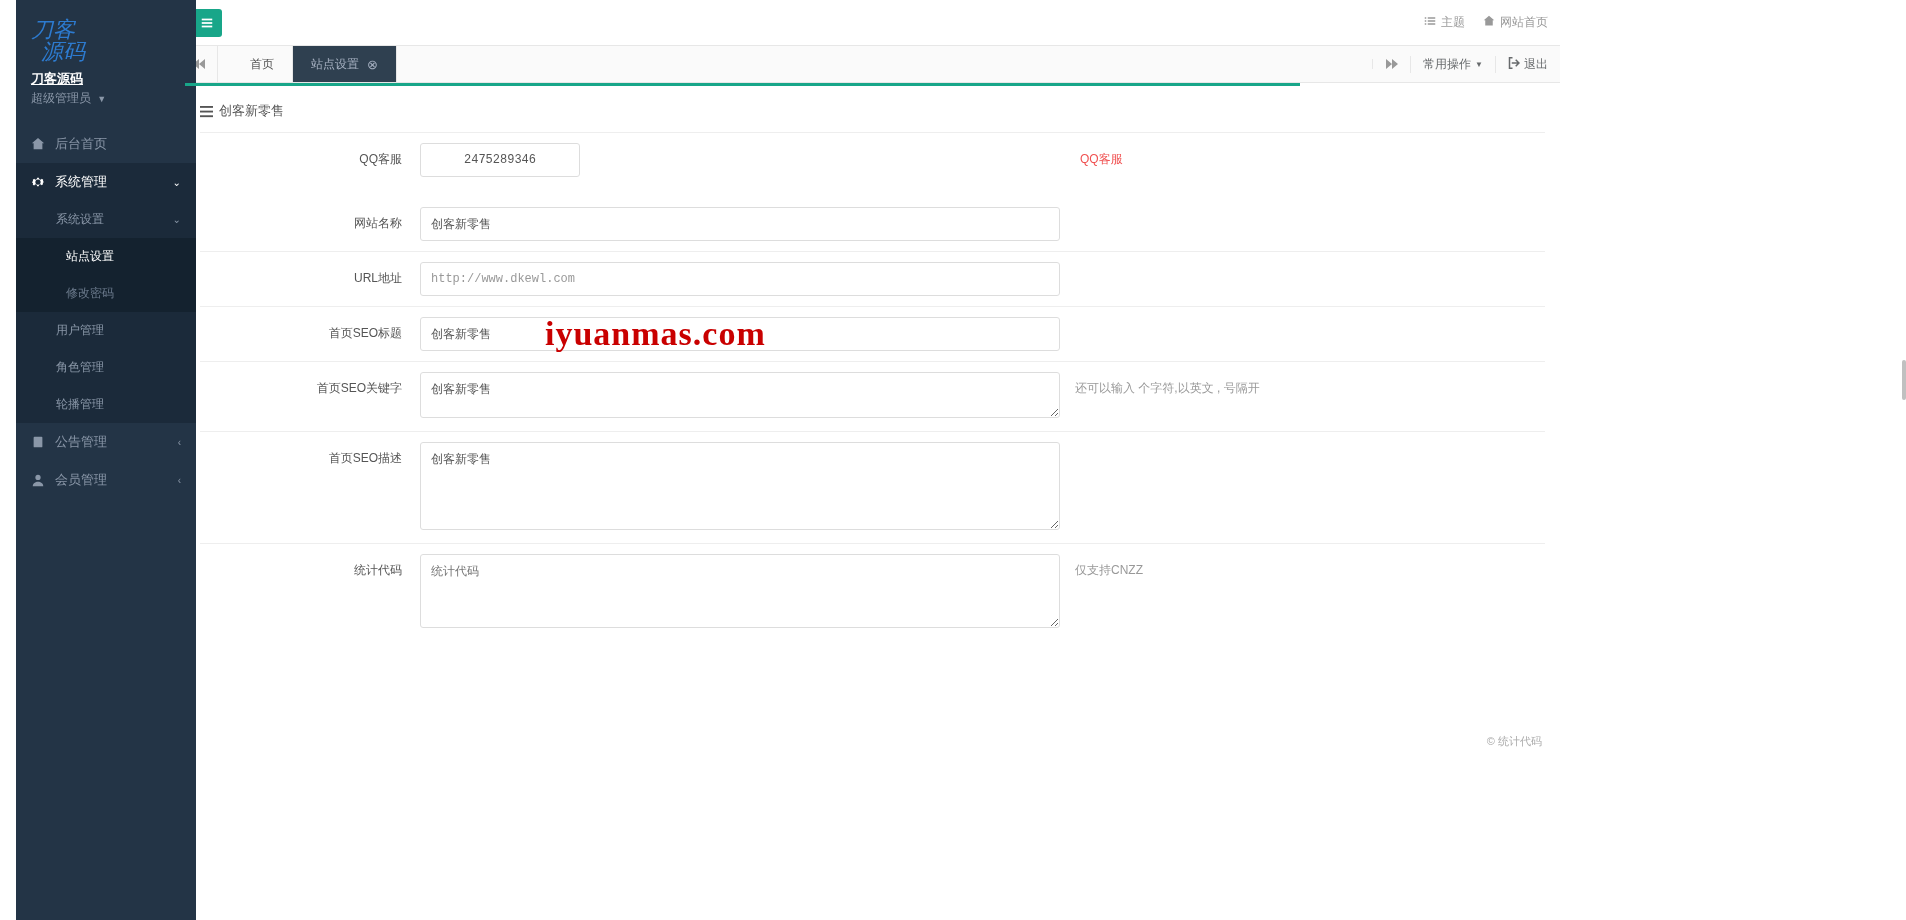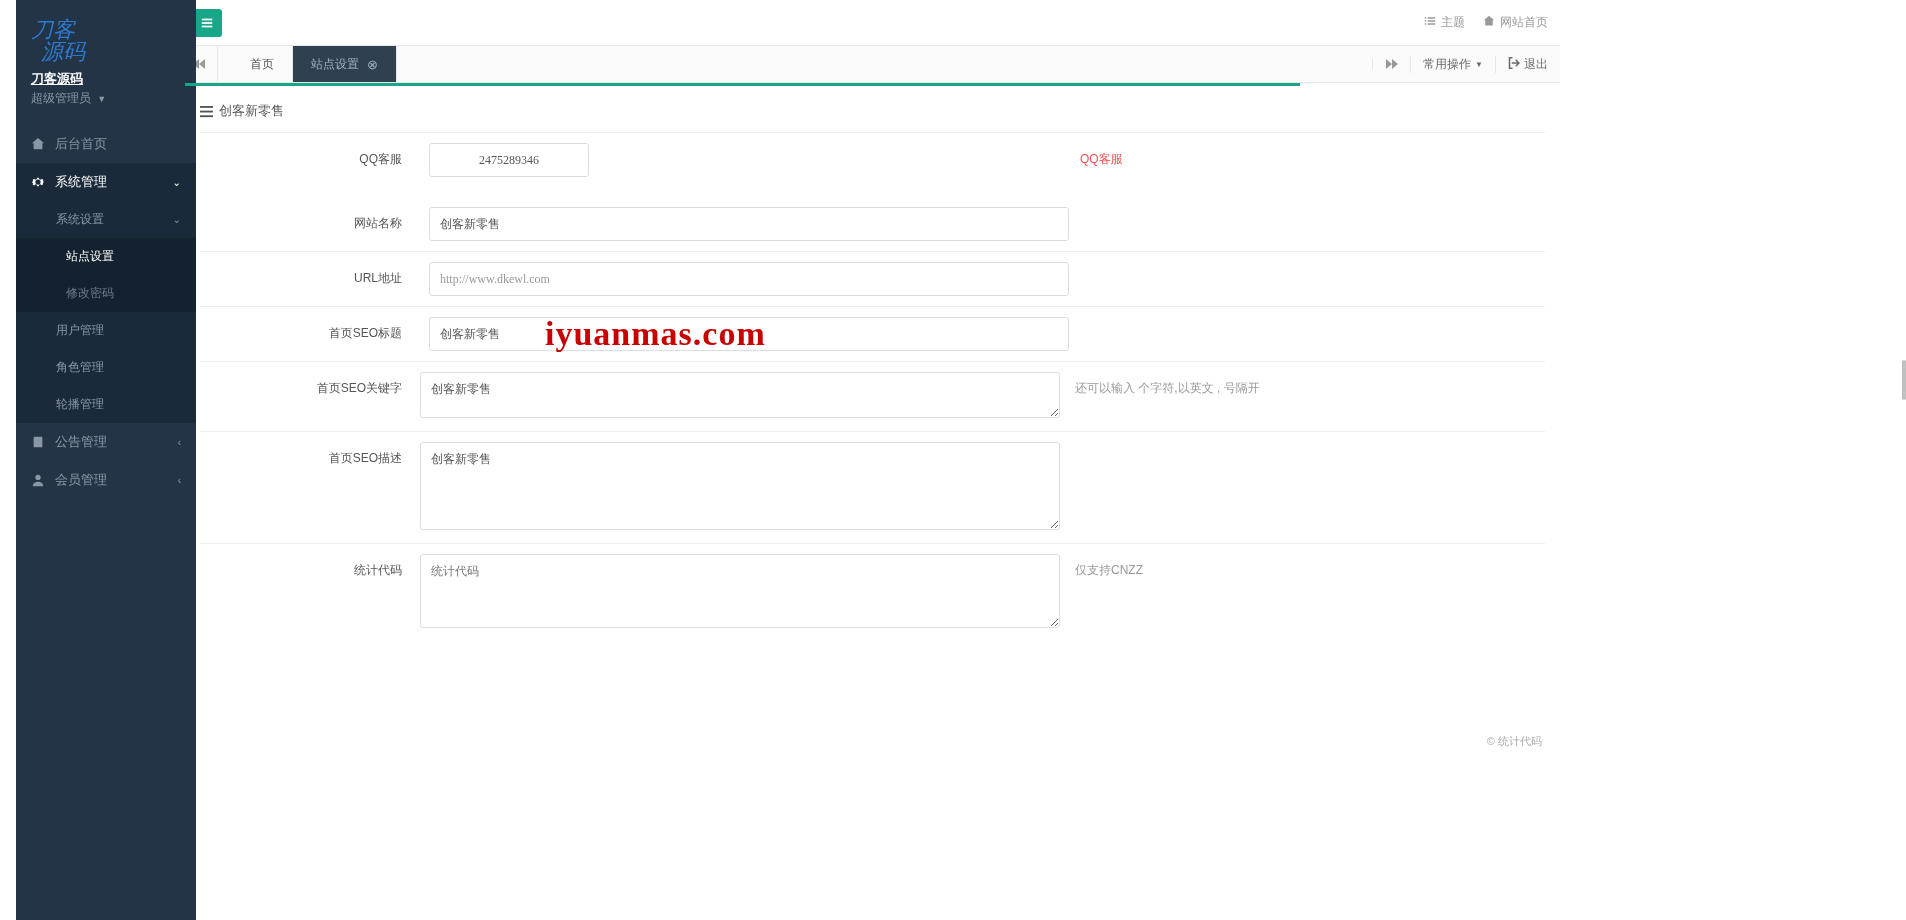--- a/index.html
+++ b/index.html
@@ -53,21 +53,21 @@
 .panel-title .tt-icon { width: 13px; height: 11px; }
 
 .form-row { display: flex; align-items: flex-start; padding: 10px 0; border-top: 1px solid #eee; }
 .form-row:first-of-type { border-top: none; }
 .form-label { width: 220px; text-align: right; padding-right: 18px; padding-top: 8px; font-size: 12px; color: #555; }
 .form-field { width: 640px; }
 .form-field-narrow { width: 160px; }
 .form-help { flex: 1; padding-top: 8px; padding-left: 15px; font-size: 12px; color: #999; }
 .form-help.red { color: #f05050; }
 
-.ipt { width: 100%; height: 34px; border: 1px solid #ddd; border-radius: 3px; padding: 0 10px; font-size: 12px; color: #555; outline: none; font-family: Liberation Serif, serif; margin-left: 9px; }
+.ipt { width: 100%; height: 34px; border: 1px solid #ddd; border-radius: 3px; padding: 0 10px; font-size: 12px; color: #555; outline: none; font-family: Liberation Mono, monospace; }
 .ipt.center { text-align: center; }
 .txa { width: 100%; border: 1px solid #ddd; border-radius: 3px; padding: 8px 10px; font-size: 12px; color: #555; outline: none; resize: both; font-family: inherit; }
 
 .footer { position: absolute; bottom: 8px; right: 18px; font-size: 11px; color: #aaa; }
 
 .watermark { position: absolute; top: 315px; left: 545px; font-family: Georgia, "Times New Roman", serif; font-size: 34px; font-weight: bold; color: #c90000; pointer-events: none; z-index: 100; letter-spacing: 1px; }
 
 
 .right-scroll-hint { position: fixed; right: 0; top: 360px; width: 4px; height: 40px; background: #c0c0c0; border-radius: 2px; }
 </style>

